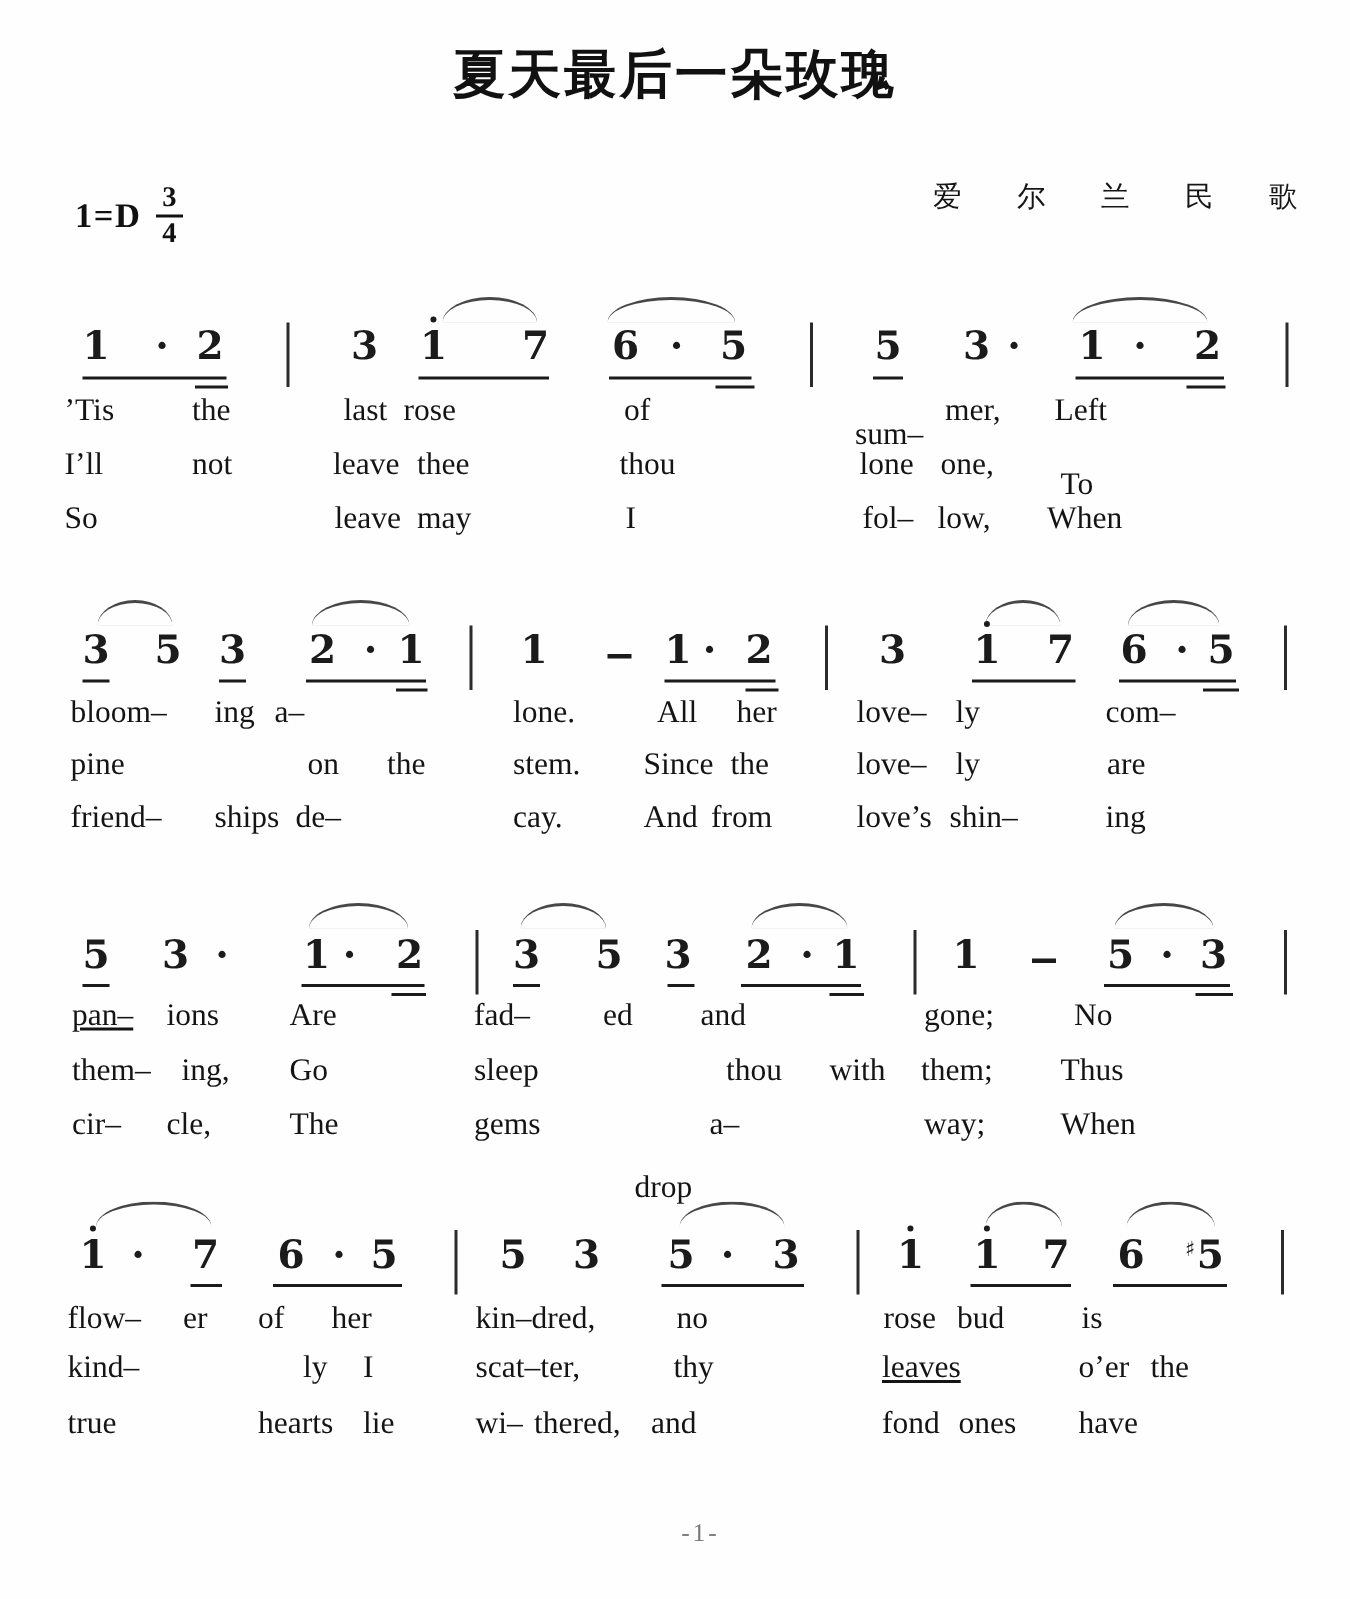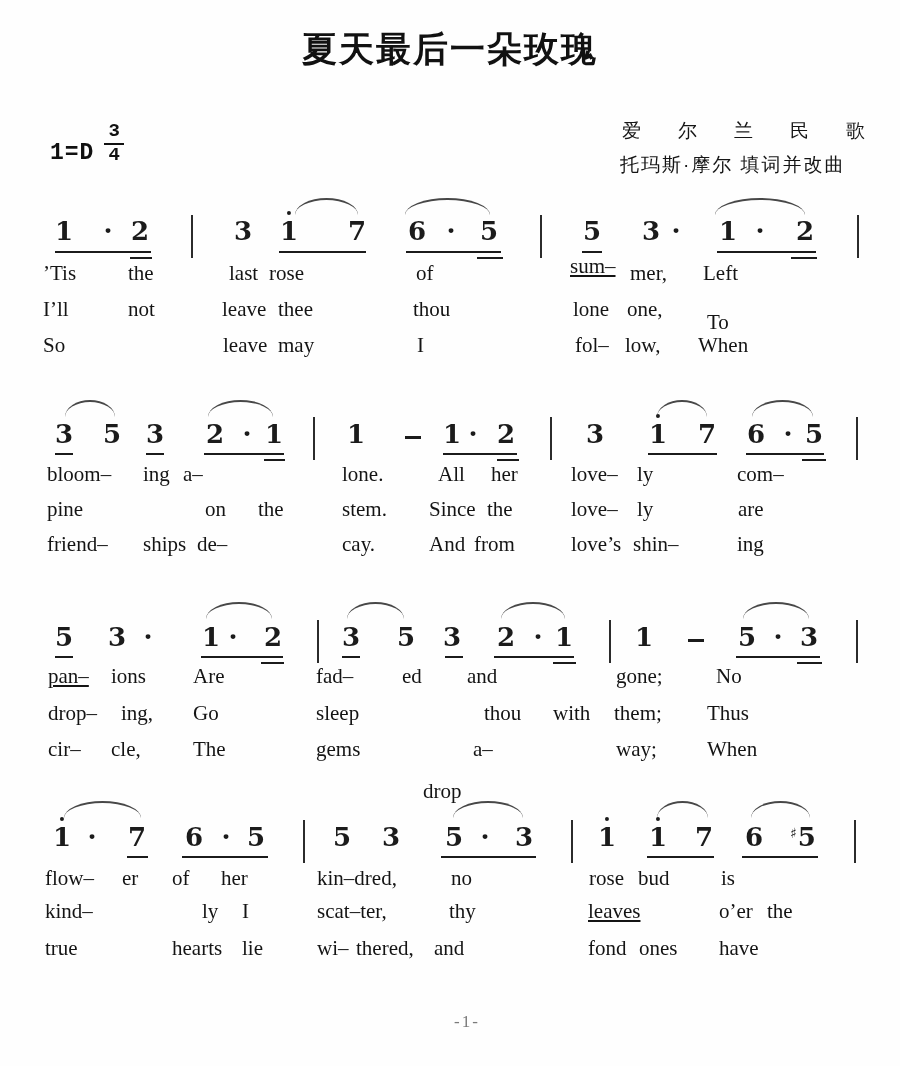--- a/index.html
+++ b/index.html
@@ -1,22 +1,22 @@
 <!DOCTYPE html>
 <html><head>
 <meta charset="utf-8">
 <style>
   html,body{margin:0;padding:0;background:#fff;}
   .page{position:relative;width:900px;height:1066px;background:#fefefe;overflow:hidden;
         font-family:"Liberation Serif",serif;color:#1b1b1b;}
   .title{position:absolute;top:26px;left:0;width:900px;margin:0;text-align:center;
          font-family:"Liberation Sans",sans-serif;font-size:35px;font-weight:700;
          letter-spacing:2px;color:#111;}
-  .keyline{position:absolute;left:50px;top:122px;display:flex;align-items:flex-end;gap:10px;
-           font-family:Liberation Mono, monospace;color:#111;}
+  .keyline{position:absolute;left:50px;top:122px;display:flex;align-items:center;gap:10px;
+           font-family:Liberation Serif, serif;color:#111;}
   .keytext{font-size:23px;font-weight:600;letter-spacing:1px;}
   .timesig{display:inline-flex;flex-direction:column;align-items:center;
            font-size:19px;font-weight:700;line-height:1.05;}
   .ts-top{border-bottom:2px solid #111;padding:0 4px 1px;}
   .ts-bot{padding-top:1px;}
   .credit1{position:absolute;left:622px;top:118px;font-family:"Liberation Sans",sans-serif;
            font-size:19px;letter-spacing:37px;color:#151515;white-space:nowrap;}
   .credit2{position:absolute;left:620px;top:152px;font-family:"Liberation Sans",sans-serif;
            font-size:19px;letter-spacing:2px;color:#151515;white-space:nowrap;}
   .note{position:absolute;font-family:"DejaVu Serif",serif;font-size:26px;font-weight:700;
@@ -50,21 +50,20 @@
 
   <div class="keyline">
     <span class="keytext">1=D</span>
     <span class="timesig">
       <span class="ts-top">3</span>
       <span class="ts-bot">4</span>
     </span>
   </div>
 
   <div class="credit1">爱尔兰民歌</div>
-  <div class="credit2">托玛斯·摩尔 填词并改曲</div>
 
   <div id="score">
       <div class="note" style="left: 64px; top: 218px;">1</div>
       <div class="dot-tok" style="left: 108px; top: 218px;">·</div>
       <div class="note" style="left: 140px; top: 218px;">2</div>
       <div class="note" style="left: 243px; top: 218px;">3</div>
       <div class="note" style="left: 289px; top: 218px;">1<span class="octdot"></span></div>
       <div class="note" style="left: 357px; top: 218px;">7</div>
       <div class="note" style="left: 417px; top: 218px;">6</div>
       <div class="dot-tok" style="left: 451px; top: 218px;">·</div>
@@ -87,21 +86,21 @@
       <div class="uline" style="left: 477px; top: 257px; width: 26px;"></div>
       <div class="uline" style="left: 791px; top: 257px; width: 26px;"></div>
       <div class="slur" style="left: 295px; top: 198px; width: 63px;"></div>
       <div class="slur" style="left: 405px; top: 198px; width: 85px;"></div>
       <div class="slur" style="left: 715px; top: 198px; width: 90px;"></div>
       <div class="lyric" style="left: 43px; top: 263px;">’Tis</div>
       <div class="lyric" style="left: 128px; top: 263px;">the</div>
       <div class="lyric" style="left: 229px; top: 263px;">last</div>
       <div class="lyric" style="left: 269px; top: 263px;">rose</div>
       <div class="lyric" style="left: 416px; top: 263px;">of</div>
-      <div class="lyric" style="left: 570px; top: 256px; text-decoration: underline;">sum–</div>
+      <div class="lyric" style="left: 570px; top: 279px;">sum–</div>
       <div class="lyric" style="left: 630px; top: 263px;">mer,</div>
       <div class="lyric" style="left: 703px; top: 263px;">Left</div>
       <div class="lyric" style="left: 43px; top: 299px;">I’ll</div>
       <div class="lyric" style="left: 128px; top: 299px;">not</div>
       <div class="lyric" style="left: 222px; top: 299px;">leave</div>
       <div class="lyric" style="left: 278px; top: 299px;">thee</div>
       <div class="lyric" style="left: 413px; top: 299px;">thou</div>
       <div class="lyric" style="left: 573px; top: 299px;">lone</div>
       <div class="lyric" style="left: 627px; top: 299px;">one,</div>
       <div class="lyric" style="left: 707px; top: 312px;">To</div>
@@ -206,21 +205,21 @@
       <div class="slur" style="left: 501px; top: 602px; width: 64px;"></div>
       <div class="slur" style="left: 743px; top: 602px; width: 66px;"></div>
       <div class="lyric" style="left: 48px; top: 666px; text-decoration: underline;">pan–</div>
       <div class="lyric" style="left: 111px; top: 666px;">ions</div>
       <div class="lyric" style="left: 193px; top: 666px;">Are</div>
       <div class="lyric" style="left: 316px; top: 666px;">fad–</div>
       <div class="lyric" style="left: 402px; top: 666px;">ed</div>
       <div class="lyric" style="left: 467px; top: 666px;">and</div>
       <div class="lyric" style="left: 616px; top: 666px;">gone;</div>
       <div class="lyric" style="left: 716px; top: 666px;">No</div>
-      <div class="lyric" style="left: 48px; top: 703px;">drop–</div>
+      <div class="lyric" style="left: 48px; top: 703px;">them–</div>
       <div class="lyric" style="left: 121px; top: 703px;">ing,</div>
       <div class="lyric" style="left: 193px; top: 703px;">Go</div>
       <div class="lyric" style="left: 316px; top: 703px;">sleep</div>
       <div class="lyric" style="left: 484px; top: 703px;">thou</div>
       <div class="lyric" style="left: 553px; top: 703px;">with</div>
       <div class="lyric" style="left: 614px; top: 703px;">them;</div>
       <div class="lyric" style="left: 707px; top: 703px;">Thus</div>
       <div class="lyric" style="left: 48px; top: 739px;">cir–</div>
       <div class="lyric" style="left: 111px; top: 739px;">cle,</div>
       <div class="lyric" style="left: 193px; top: 739px;">The</div>

